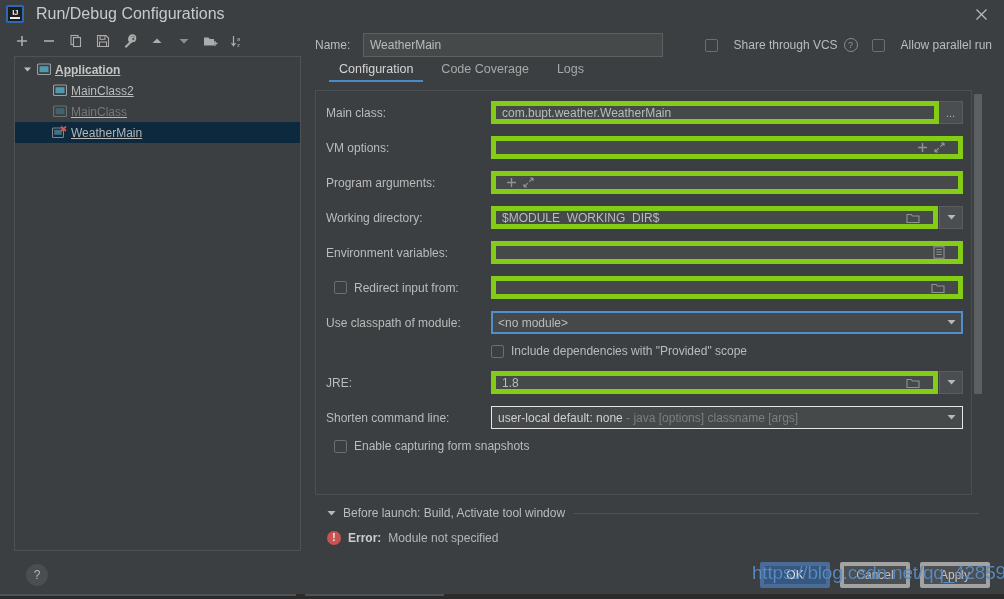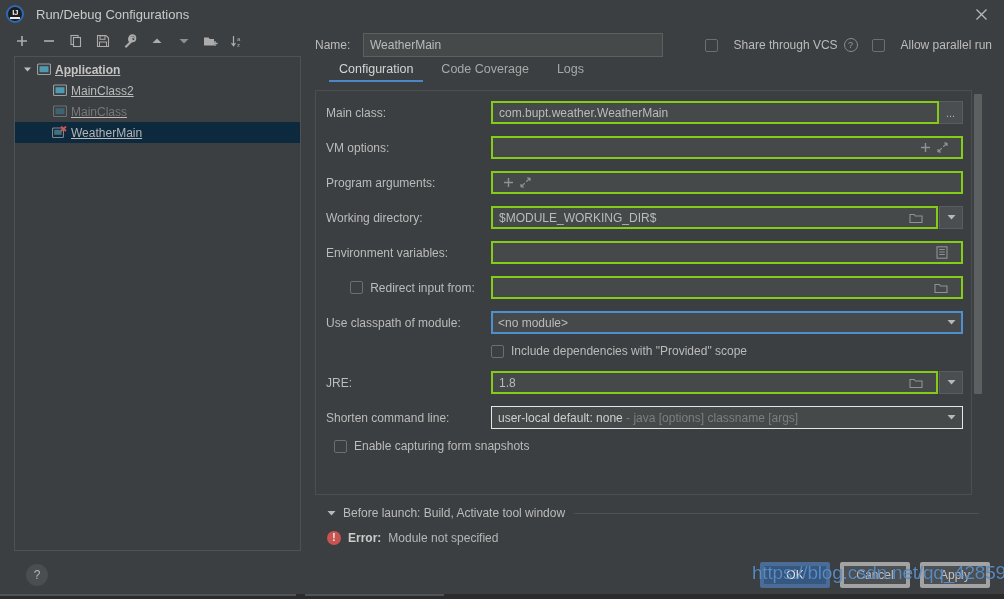--- a/index.html
+++ b/index.html
@@ -29,41 +29,41 @@
     display: flex;
     align-items: center;
     padding: 0 0 0 6px;
     flex: 0 0 28px;
     position: relative;
   }
   .ij-logo {
     width: 18px; height: 18px;
     background: #1d1d1d;
     border: 2px solid #2d6ab5;
-    border-radius: 9px;
+    border-radius: 2px;
     position: relative;
     display: flex; align-items: center; justify-content: center;
     flex: 0 0 18px;
   }
   .ij-logo .txt {
     color: #e8e8e8;
     font-size: 8px;
     font-weight: bold;
     letter-spacing: -0.5px;
     line-height: 1;
     margin-top: -2px;
   }
   .ij-logo .bar {
     position: absolute;
     bottom: 2px; left: 2px; right: 2px;
     height: 2px; background: #e8e8e8;
   }
   .title-text {
     margin-left: 12px;
-    font-size: 13px;
+    font-size: 16px;
     color: #c9c9c9;
   }
   .close-btn {
     position: absolute;
     right: 0; top: 0;
     width: 46px; height: 28px;
     display: flex; align-items: center; justify-content: center;
     cursor: default;
   }
 
@@ -250,33 +250,32 @@
   .field-row.tight { margin-bottom: 7px; }
   .fl {
     width: 165px;
     flex: 0 0 165px;
     font-size: 12px;
     color: #bbbbbb;
   }
   .fl.with-cb {
     display: flex; align-items: center; gap: 7px;
     padding-left: 8px;
-    justify-content: center;
   }
   .fc {
     flex: 1 1 auto;
     display: flex;
     align-items: stretch;
     min-width: 0;
     height: 23px;
   }
   .tf {
     flex: 1 1 auto;
     background: #45494a;
-    border: 2px solid #84cc16;
+    border: 5px solid #84cc16;
     color: #bbbbbb;
     font-size: 12px;
     padding: 0 6px;
     display: flex;
     align-items: center;
     min-width: 0;
     overflow: hidden;
     white-space: nowrap;
   }
   .tf.mono { font-family: "Liberation Mono", monospace; font-size: 11.5px; }

